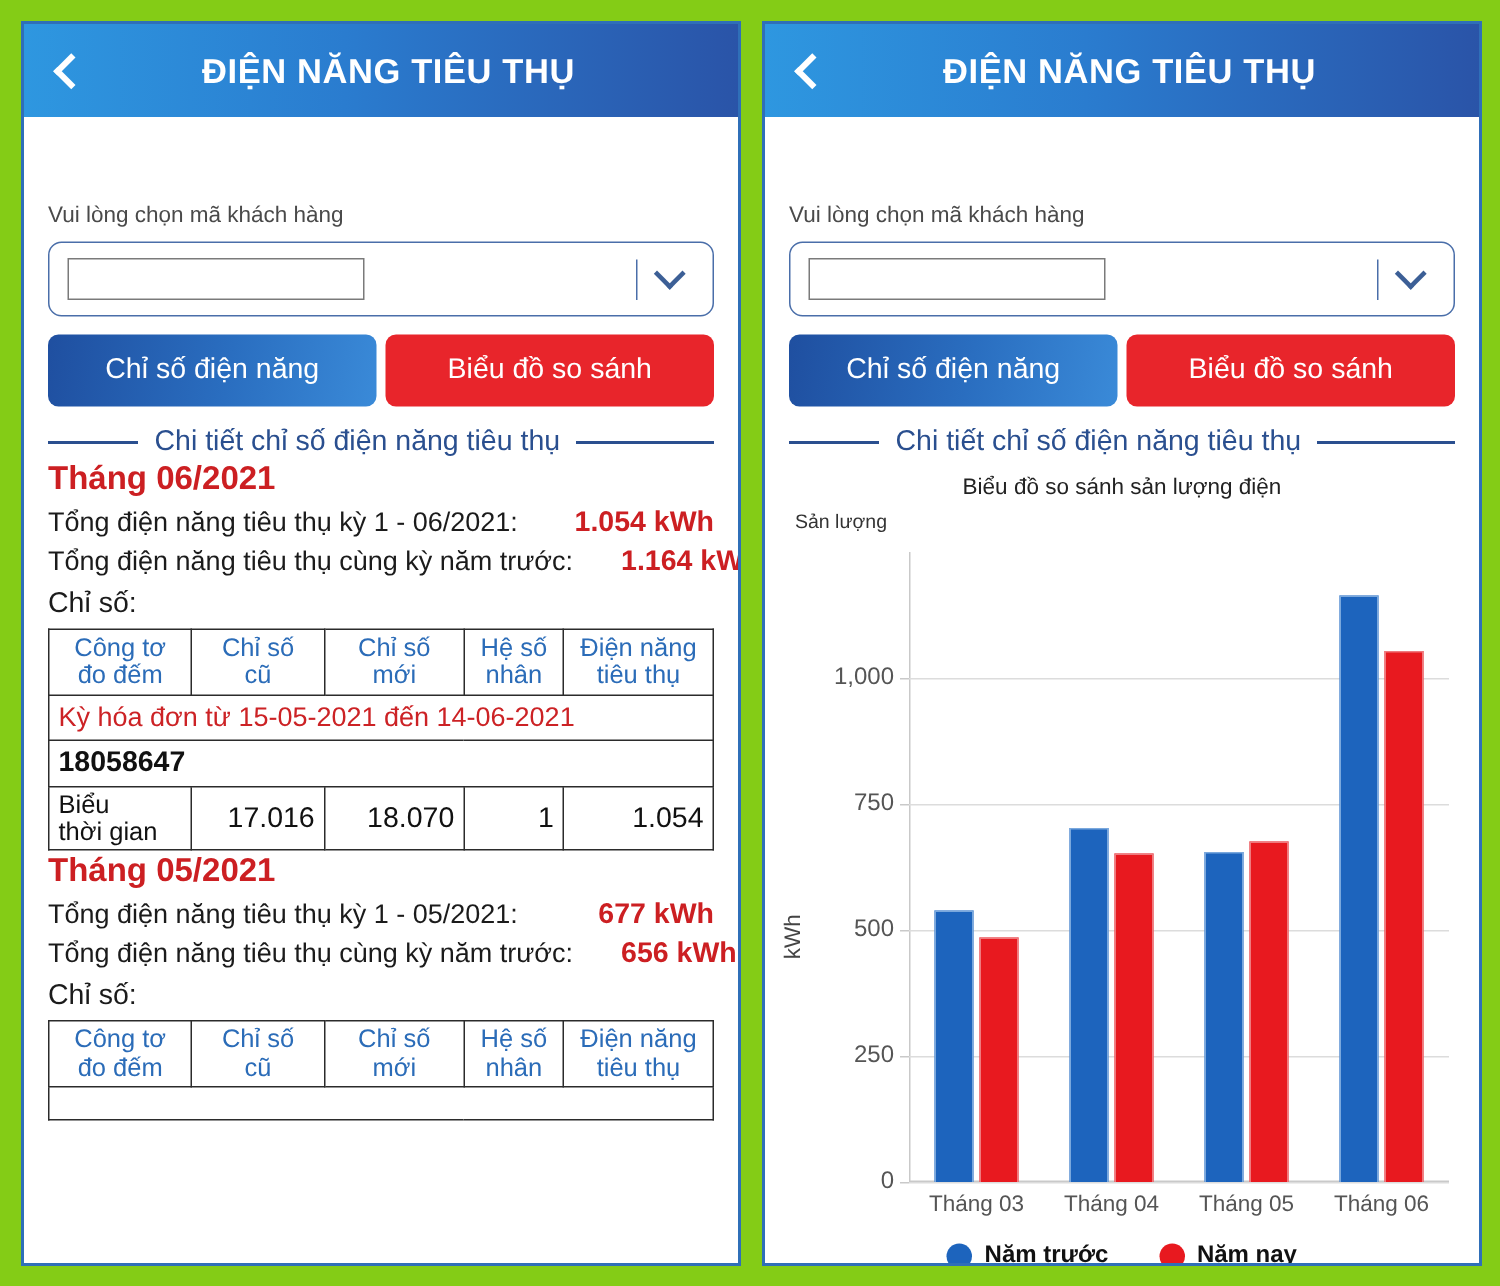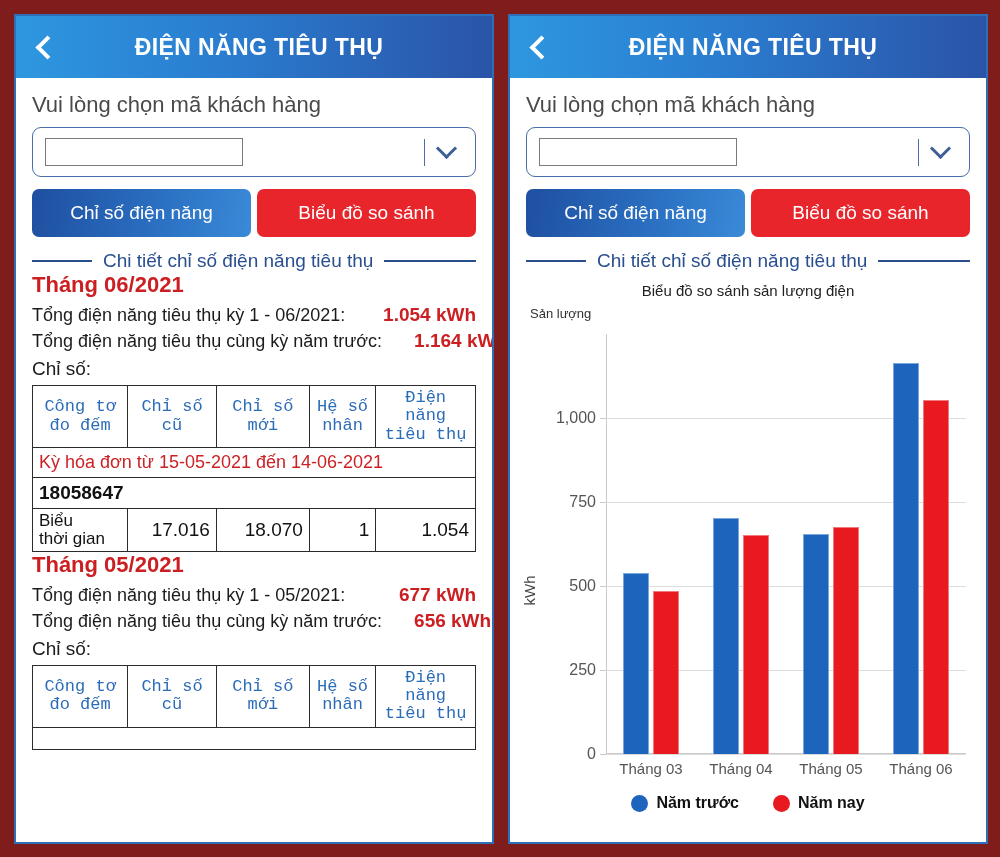--- a/index.html
+++ b/index.html
@@ -5,21 +5,21 @@
   * { box-sizing: border-box; margin: 0; padding: 0; }
   html, body {
     width: 1000px; height: 857px;
     background: #ffffff;
     font-family: "Liberation Sans", "DejaVu Sans", sans-serif;
     overflow: hidden;
   }
   .stage {
     position: relative;
     width: 1000px; height: 857px;
-    background: #7f1d1d;
+    background: #84cc16;
   }
 
   
   .panel {
     position: absolute;
     top: 14px;
     width: 480px;
     height: 830px;
     background: #ffffff;
     border: 2px solid #2f6fb8;
@@ -57,23 +57,24 @@
     font-weight: bold;
     letter-spacing: 0.4px;
     padding-right: 46px;
     white-space: nowrap;
   }
 
   
   .panel-body { padding: 14px 16px 0 16px; }
 
   .hint-label {
-    font-size: 22px;
+    font-size: 15px;
     color: #4a4a4a;
     margin-bottom: 9px;
+    margin-top: 43px;
   }
 
   .select-wrap {
     height: 50px;
     border: 1px solid #4a6ea9;
     border-radius: 9px;
     display: flex;
     align-items: center;
     padding: 0 6px 0 12px;
     background: #fff;
@@ -169,21 +170,20 @@
     border: 1px solid #2b2b2b;
     padding: 3px 6px;
     vertical-align: middle;
   }
   table.idx th {
     color: #2b6cb8;
     font-size: 17px;
     font-weight: normal;
     line-height: 1.08;
     text-align: center;
-    font-family: Liberation Mono, monospace;
   }
   .cyc-cell {
     color: #cc2225;
     font-size: 18px;
     text-align: left;
     padding: 4px 6px !important;
   }
   .meter-cell {
     font-weight: bold;
     font-size: 19px;

